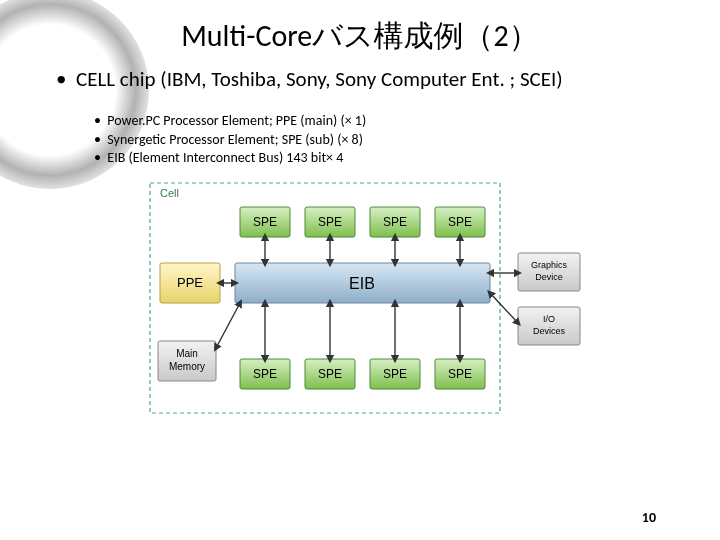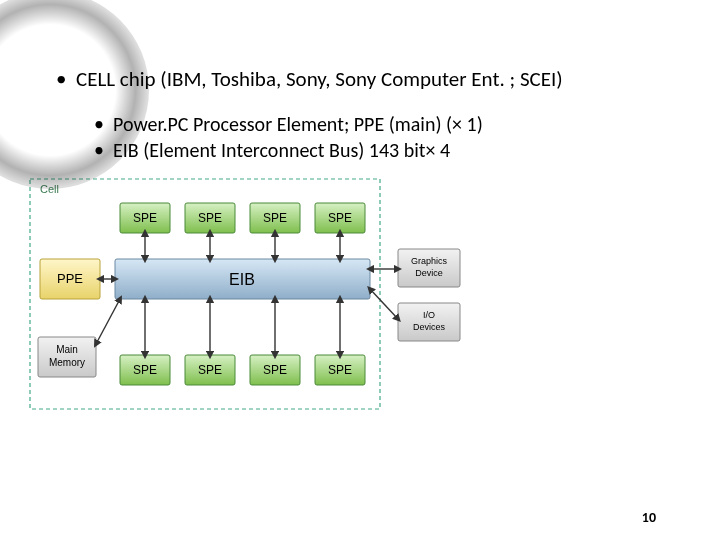--- a/index.html
+++ b/index.html
@@ -30,25 +30,26 @@
     position: relative;
     z-index: 1;
   }
   .bullets {
     margin: 12px 40px 6px 56px;
     font-size: 21px;
   }
   .bullets .b1 { margin-bottom: 20px; }
   .sub {
     margin: 4px 0 0 38px;
-    font-size: 20px;
+    font-size: 14px;
     line-height: 1.25;
   }
   .sub li { margin: 1px 0; }
   .diagram-wrap {
+    text-align: center;
     margin-top: 6px;
   }
   svg.diagram { width: 480px; height: 250px; }
   .pagenum {
     position: absolute;
     right: 64px;
     bottom: 14px;
     font-size: 14px;
     font-weight: bold;
   }
@@ -63,27 +64,28 @@
       <stop offset="55%" stop-color="#000" stop-opacity="0"></stop>
       <stop offset="72%" stop-color="#000" stop-opacity="0.55"></stop>
       <stop offset="82%" stop-color="#000" stop-opacity="0.25"></stop>
       <stop offset="100%" stop-color="#000" stop-opacity="0"></stop>
     </radialGradient>
   </defs>
   <circle cx="100" cy="100" r="90" fill="url(#g1)"></circle>
 </svg>
 
 <div class="title">
-  <br>
+  <span>Multi-Coreバス構成例（2）</span><br>
 </div>
 
 <div class="bullets">
   <div class="b1">•&nbsp;&nbsp;<span>CELL chip (IBM, Toshiba, Sony, Sony Computer Ent. ; SCEI)</span></div>
   <ul class="sub" style="list-style:none;padding-left:0;">
     <li>•&nbsp;&nbsp;<span>Power.PC Processor Element; PPE (main) (× 1)</span></li>
+    <li>•&nbsp;&nbsp;<span>Synergetic Processor Element; SPE (sub) (× 8)</span></li>
     <li>•&nbsp;&nbsp;<span>EIB (Element Interconnect Bus)  143 bit× 4</span></li>
   </ul>
 </div>
 
 <div class="diagram-wrap">
 <svg class="diagram" viewBox="0 0 480 250">
   <defs>
     <linearGradient id="green" x1="0" y1="0" x2="0" y2="1">
       <stop offset="0%" stop-color="#d6f0c4"></stop>
       <stop offset="100%" stop-color="#7fbf4d"></stop>

